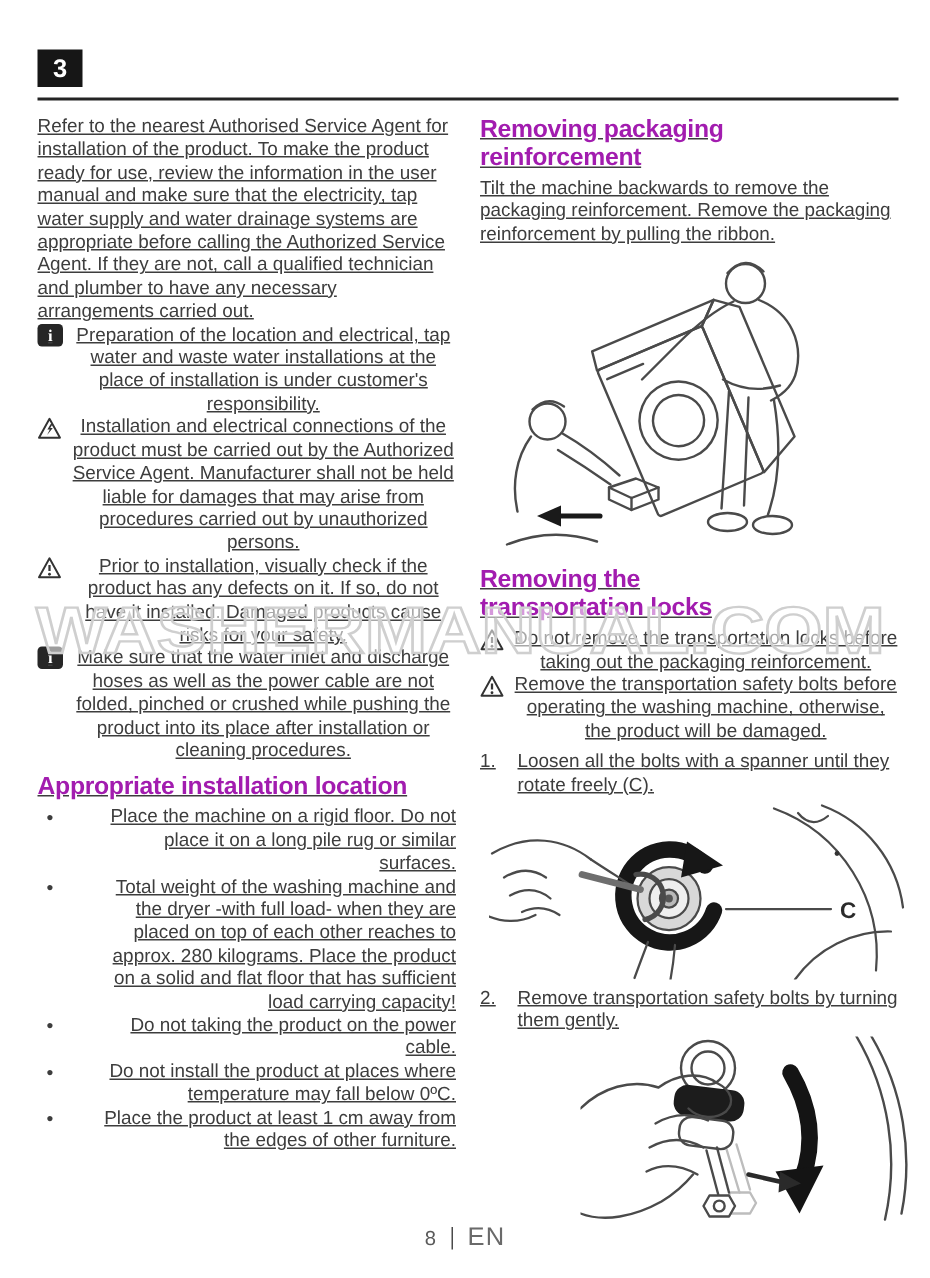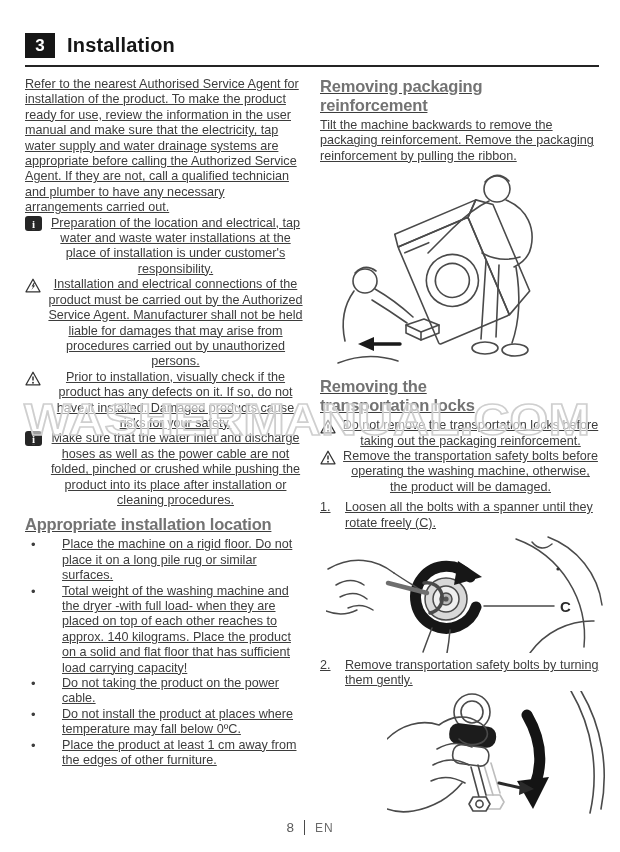--- a/index.html
+++ b/index.html
@@ -22,33 +22,33 @@
   }
   .chapter-title { font-size:20px; font-weight:bold; color:#161616; letter-spacing:0.2px; }
 
   
   .columns { display:flex; gap:16px; margin-top:10px; }
   .col { width:279px;text-decoration:underline; }
 
   p.body { margin:0; font-size:12.6px; line-height:15.4px; }
   h2 {
     margin:7px 0 3px; font-size:16.5px; line-height:19px;
-    color:#737373; letter-spacing:-0.2px; font-weight:bold;
+    color:#a21caf; letter-spacing:-0.2px; font-weight:bold;
   }
   h2.mt0 { margin-top:0; }
   h2.narrow { max-width:215px; }
 
   .notice { display:flex; gap:5px; }
   .notice .ic { flex:0 0 17px; padding-top:1px; }
   .notice .txt { font-size:12.6px; line-height:15.4px;text-align:center; }
 
   ul.bullets { margin:2px 0 0; padding:0; list-style:none; }
   ul.bullets li {
     position:relative; padding-left:37px;
-    font-size:12.6px; line-height:15.4px;
+    font-size:12.6px; line-height:15.4px;text-align:right;
   }
   ul.bullets li::before { content:"\2022"; position:absolute; left:6px; font-size:13px; }
 
   .step { display:flex; gap:7px; font-size:12.6px; line-height:15.4px; margin-top:5px; }
   .step .n { flex:0 0 18px; }
 
   figure { margin:0; }
   figure.f1 { text-align:center; margin:3px 0 0; }
   figure.f2 { margin:4px -14px 0 6px; }
   figure.f3 { margin:2px -16px 0 auto; width:228px; }
@@ -66,38 +66,37 @@
     position:absolute; left:22px; top:394px; z-index:6; pointer-events:none;
   }
 
   
   .footer {
     position:absolute; left:0; right:0; bottom:17px;
     display:flex; align-items:center; justify-content:center; gap:10px;
     color:#5a5a5a; font-size:13.5px;
   }
   .footer .divider { width:1px; height:15px; background:#4a4a4a; }
-  .footer .lang { font-size:12px; letter-spacing:0.8px; color:#6a6a6a; }
+  .footer .lang { font-size:17px; letter-spacing:0.8px; color:#6a6a6a; }
 
   svg.lineart { display:block; }
 </style>
 </head>
 <body>
 
 <div class="page">
 
   <svg class="watermark" width="576" height="54" viewBox="0 0 576 54">
     <text x="2" y="41" textLength="566" lengthAdjust="spacingAndGlyphs" font-family="Liberation Sans, sans-serif" font-weight="bold" font-size="44" fill="rgba(255,255,255,0.55)" stroke="#cfcfcf" stroke-width="1.6">WASHERMANUAL.COM</text>
   </svg>
 
   <div class="content">
 
     <div class="chapter-header">
       <div class="chapter-num">3</div>
-      <div class="chapter-title">Installation</div>
     </div>
 
     <div class="columns">
 
       <div class="col">
 
         <p class="body">Refer to the nearest Authorised Service Agent for installation of the product. To make the product ready for use, review the information in the user manual and make sure that the electricity, tap water supply and water drainage systems are appropriate before calling the Authorized Service Agent. If they are not, call a qualified technician and plumber to have any necessary arrangements carried out.</p>
 
         <div class="notice">
           <span class="ic icon-info"></span>
@@ -127,21 +126,21 @@
 
         <div class="notice">
           <span class="ic icon-info"></span>
           <span class="txt">Make sure that the water inlet and discharge hoses as well as the power cable are not folded, pinched or crushed while pushing the product into its place after installation or cleaning procedures.</span>
         </div>
 
         <h2>Appropriate installation location</h2>
 
         <ul class="bullets">
           <li>Place the machine on a rigid floor. Do not place it on a long pile rug or similar surfaces.</li>
-          <li>Total weight of the washing machine and the dryer -with full load- when they are placed on top of each other reaches to approx. 140 kilograms. Place the product on a solid and flat floor that has sufficient load carrying capacity!</li>
+          <li>Total weight of the washing machine and the dryer -with full load- when they are placed on top of each other reaches to approx. 280 kilograms. Place the product on a solid and flat floor that has sufficient load carrying capacity!</li>
           <li>Do not taking the product on the power cable.</li>
           <li>Do not install the product at places where temperature may fall below 0ºC.</li>
           <li>Place the product at least 1 cm away from the edges of other furniture.</li>
         </ul>
       </div>
 
       <div class="col">
 
         <h2 class="mt0 narrow">Removing packaging reinforcement</h2>
         <p class="body">Tilt the machine backwards to remove the packaging reinforcement. Remove the packaging reinforcement by pulling the ribbon.</p>

